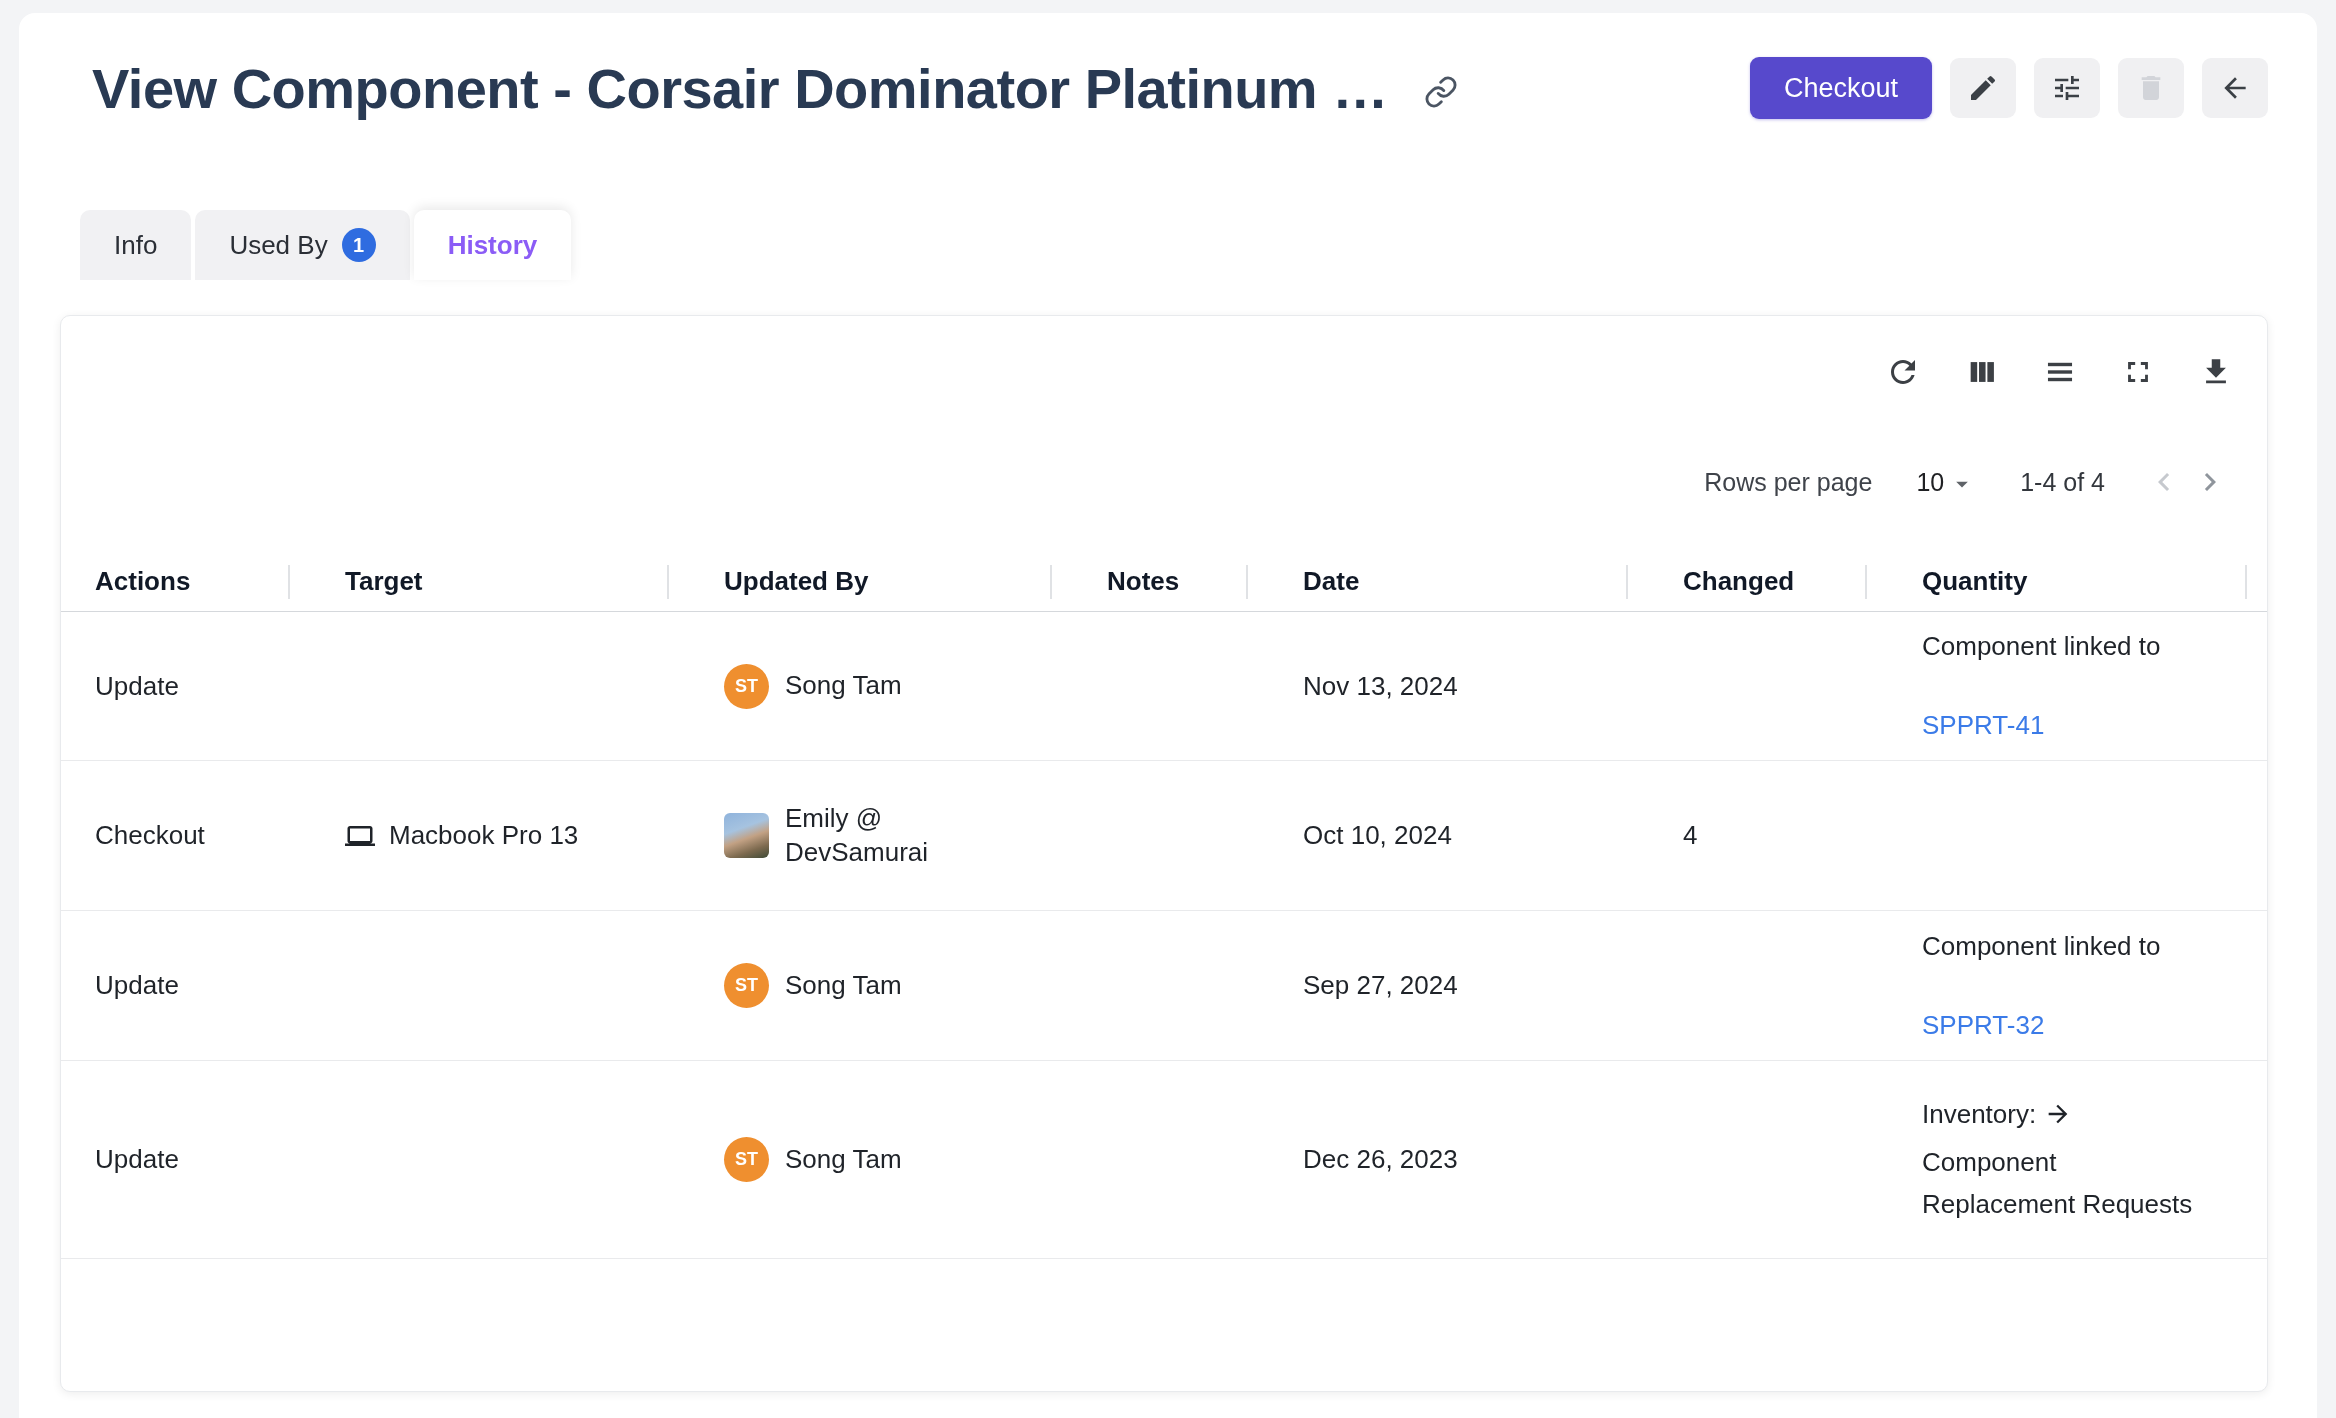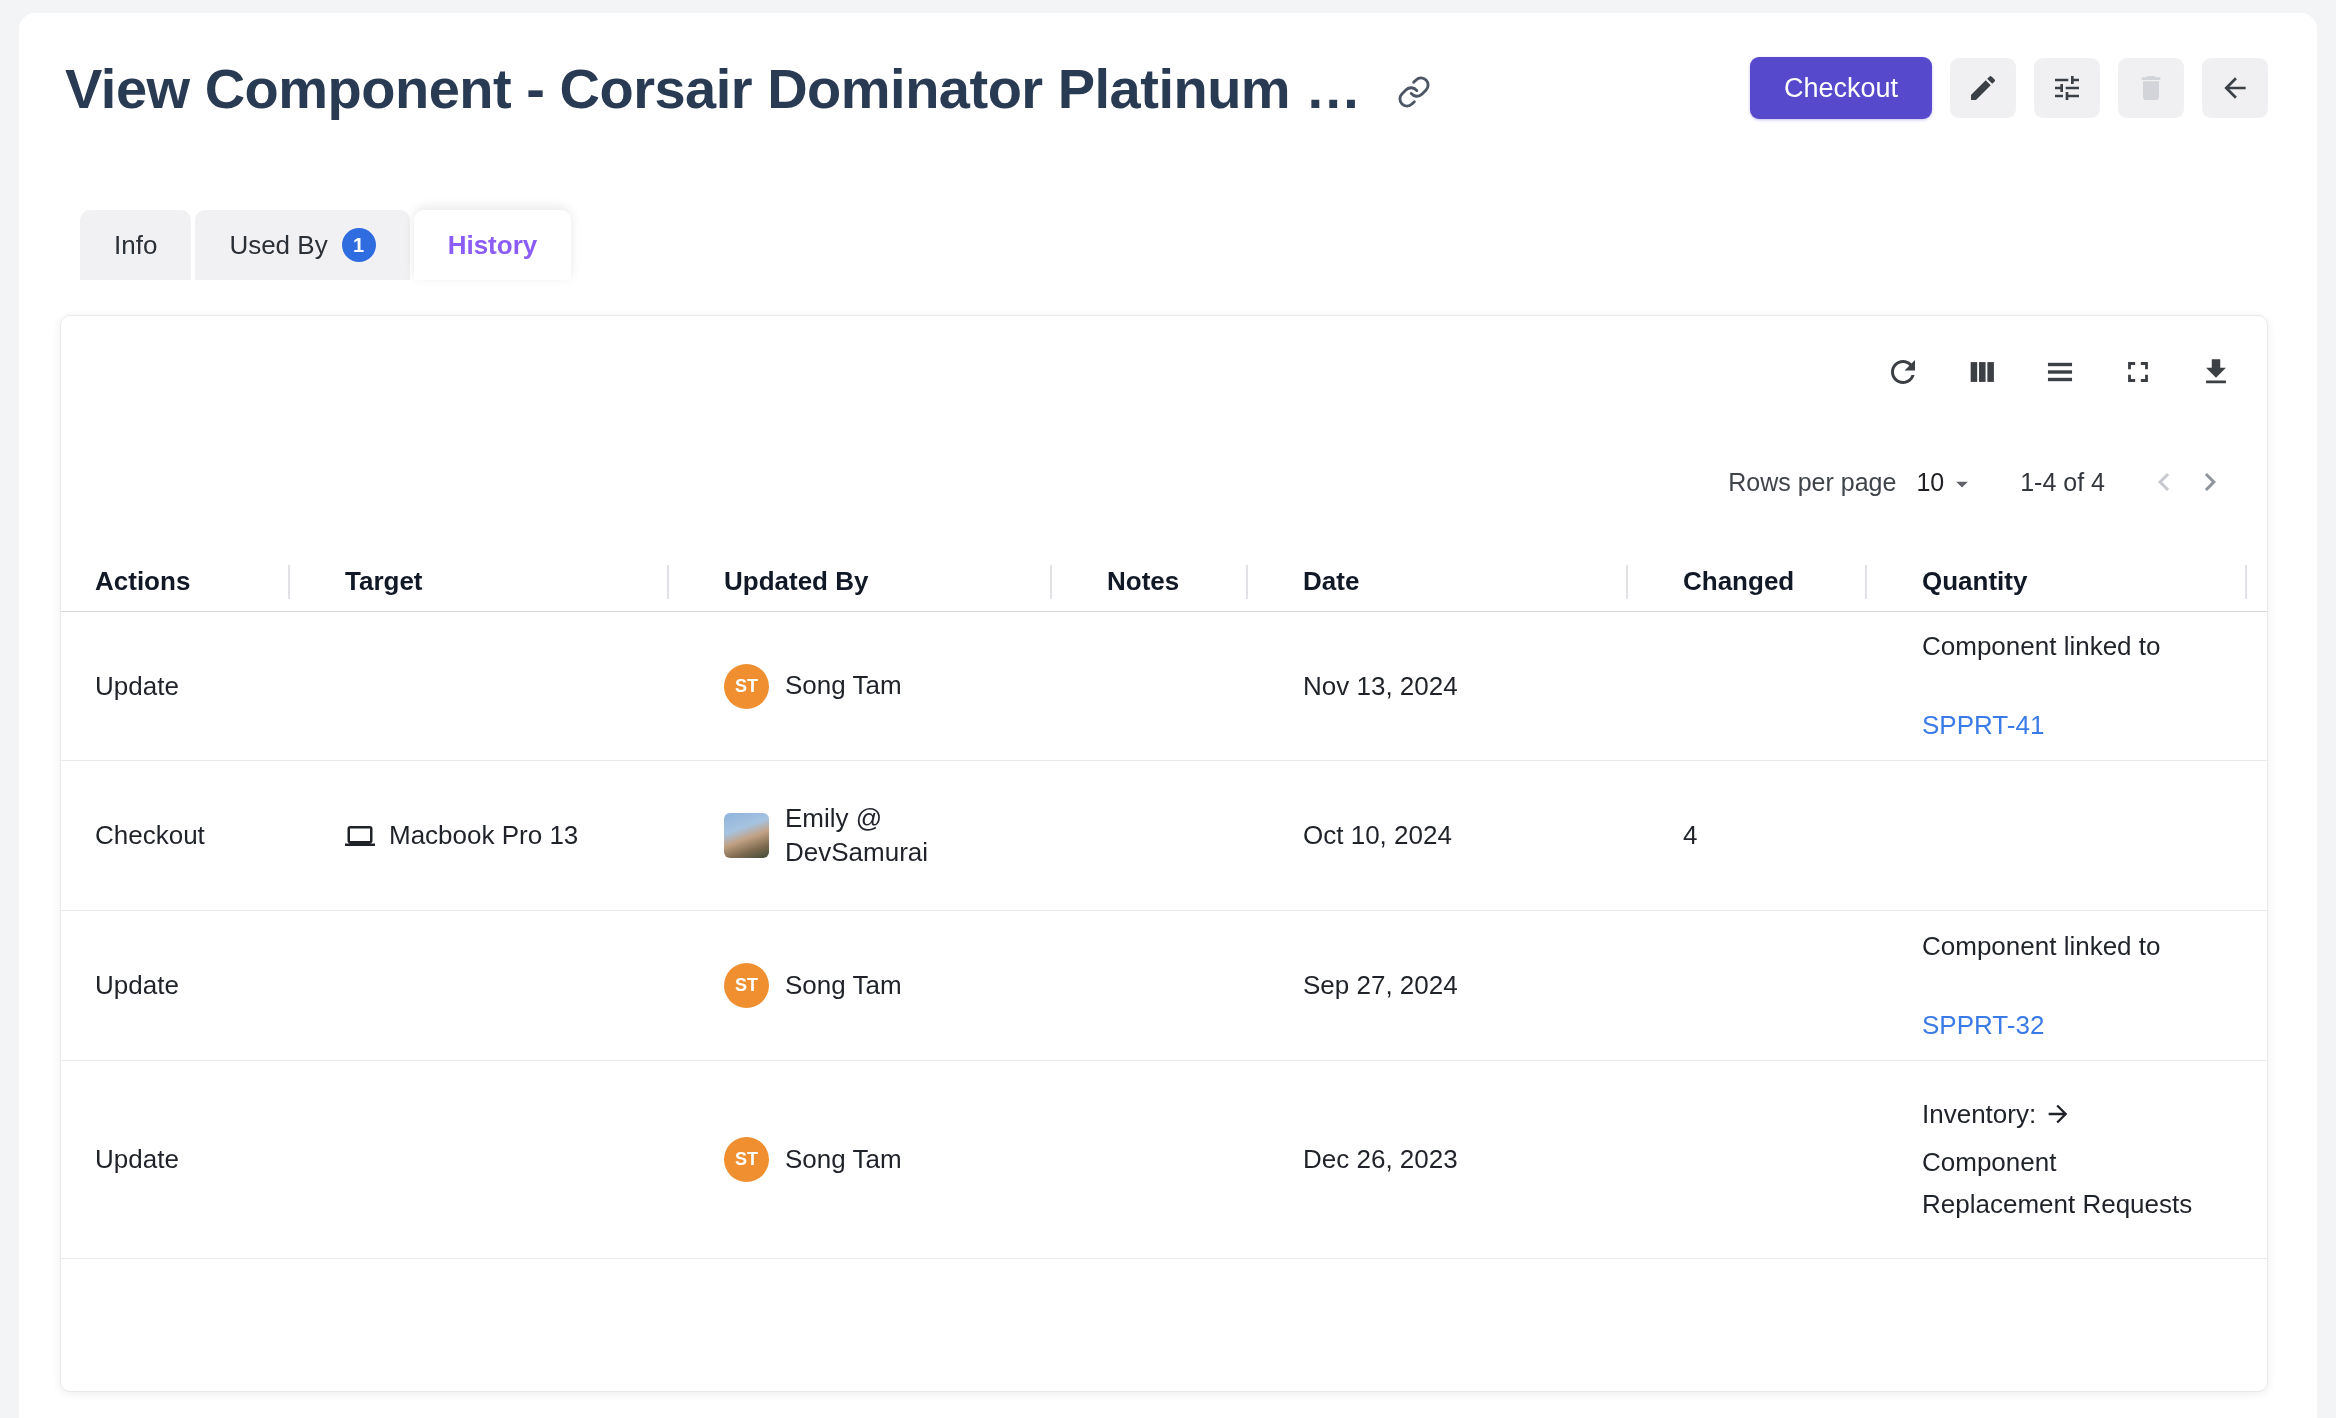--- a/index.html
+++ b/index.html
@@ -14,21 +14,21 @@
     position: absolute;
     top: 13px; left: 19px; right: 19px; bottom: 0;
     background: #ffffff;
     border-radius: 16px 16px 0 0;
     padding: 42px 49px 0 41px;
   }
 
   
   .header-row {
     display: flex; align-items: center; justify-content: space-between;
-    height: 66px; margin-left: 5px;
+    height: 66px; margin-left: 32px;
   }
   .title-wrap { display: flex; align-items: center; gap: 36px; min-width: 0; }
   .page-title {
     font-size: 56px; font-weight: 700; color: #293a53;
     letter-spacing: -0.5px; white-space: nowrap;
   }
   .link-icon { color: #4b5563; display: inline-flex; margin-top: 8px; }
   .actions-wrap { display: flex; align-items: center; gap: 18px; flex-shrink: 0; }
   .btn-checkout {
     background: #5749cc; color: #fff; border: none;
@@ -73,21 +73,21 @@
     display: flex; justify-content: flex-end; align-items: center;
     gap: 44px; padding: 38px 34px 0 0; height: 74px; color: #3c4045;
   }
   .tool-icon { display: inline-flex; cursor: pointer; color: #3c4045; }
 
   .pagination-row {
     display: flex; justify-content: flex-end; align-items: center;
     margin-top: 72px; height: 40px; padding-right: 34px;
     font-size: 25px; color: #3f434a;
   }
-  .rpp-label { margin-right: 20px; }
+  .rpp-label { margin-right: 44px; }
   .rpp-select {
     display: inline-flex; align-items: center; gap: 4px; cursor: pointer;
     color: #202124; margin-right: 44px; font-size: 25px;
   }
   .caret-icon { color: #5f6368; display: inline-flex; margin-top: 4px; }
   .range-label { margin-right: 36px; color: #33373d; }
   .pg-btn { display: inline-flex; align-items: center; justify-content: center; width: 46px; height: 46px; cursor: pointer; }
   .pg-prev { color: #c6c9ce; }
   .pg-next { color: #8f959c; }
 

